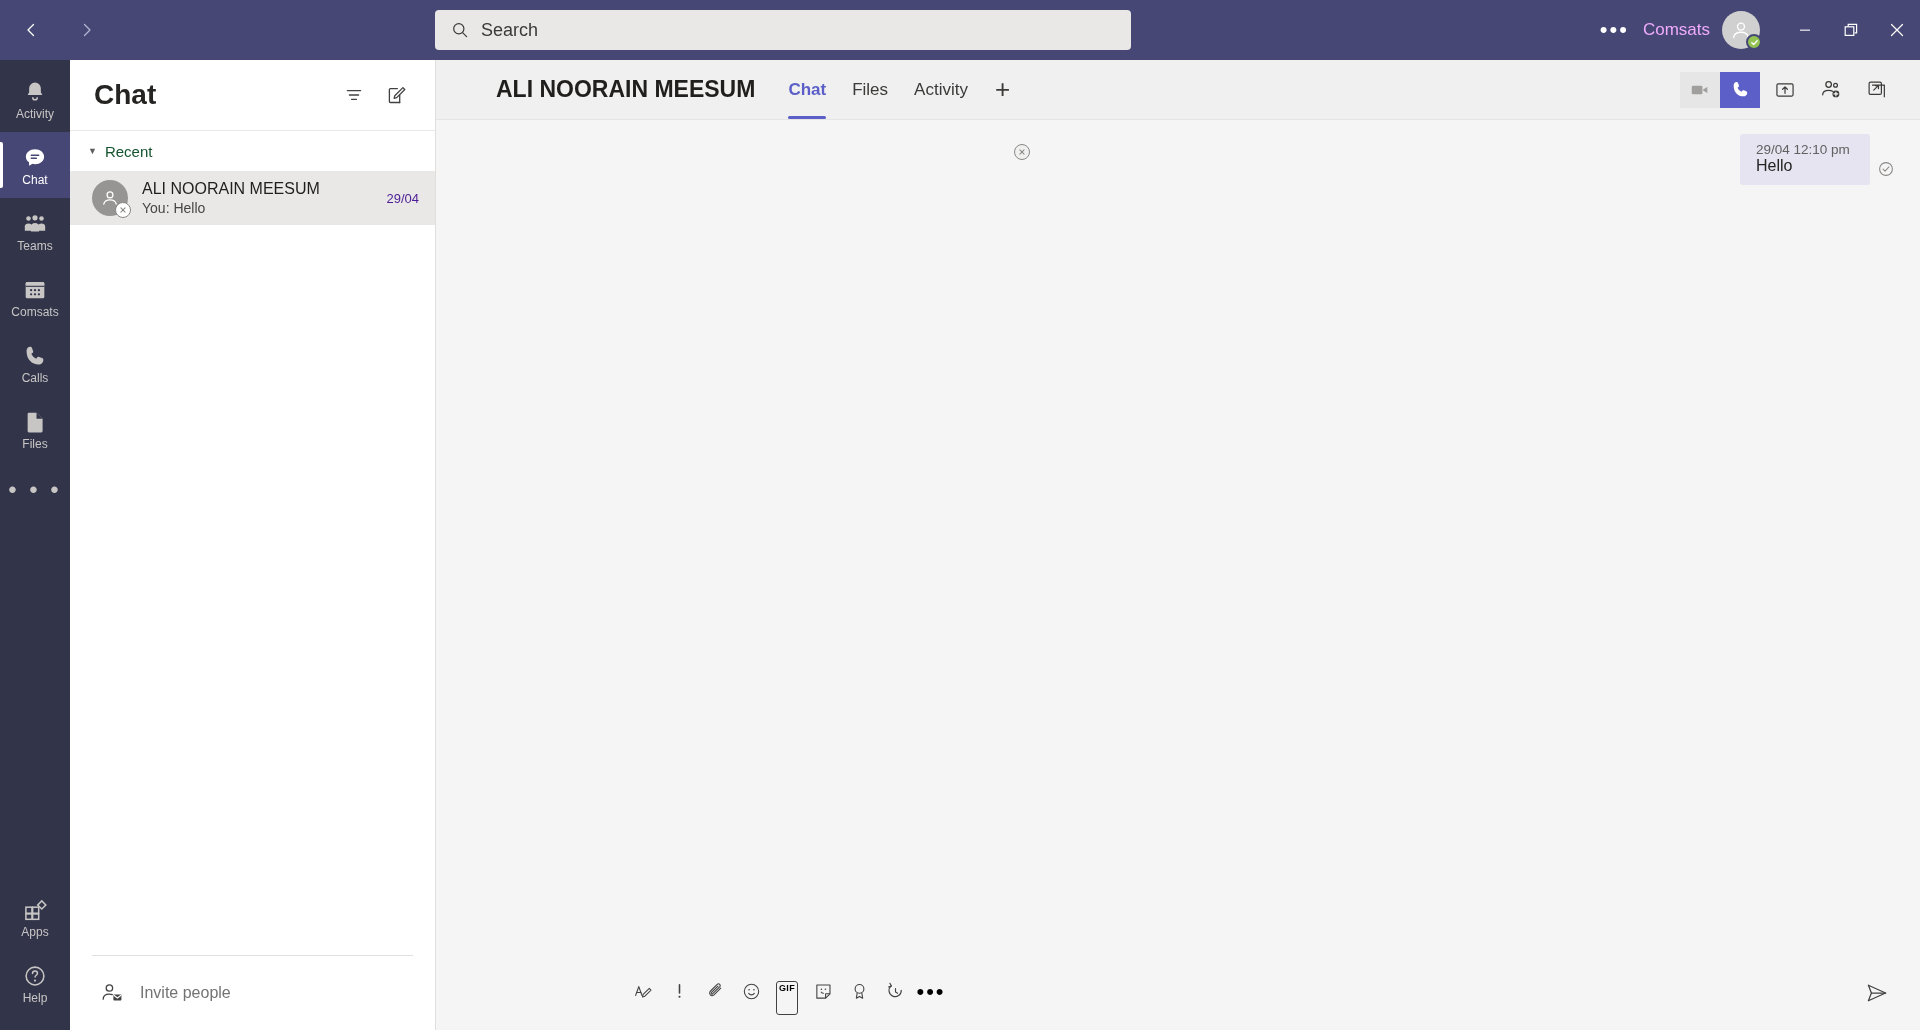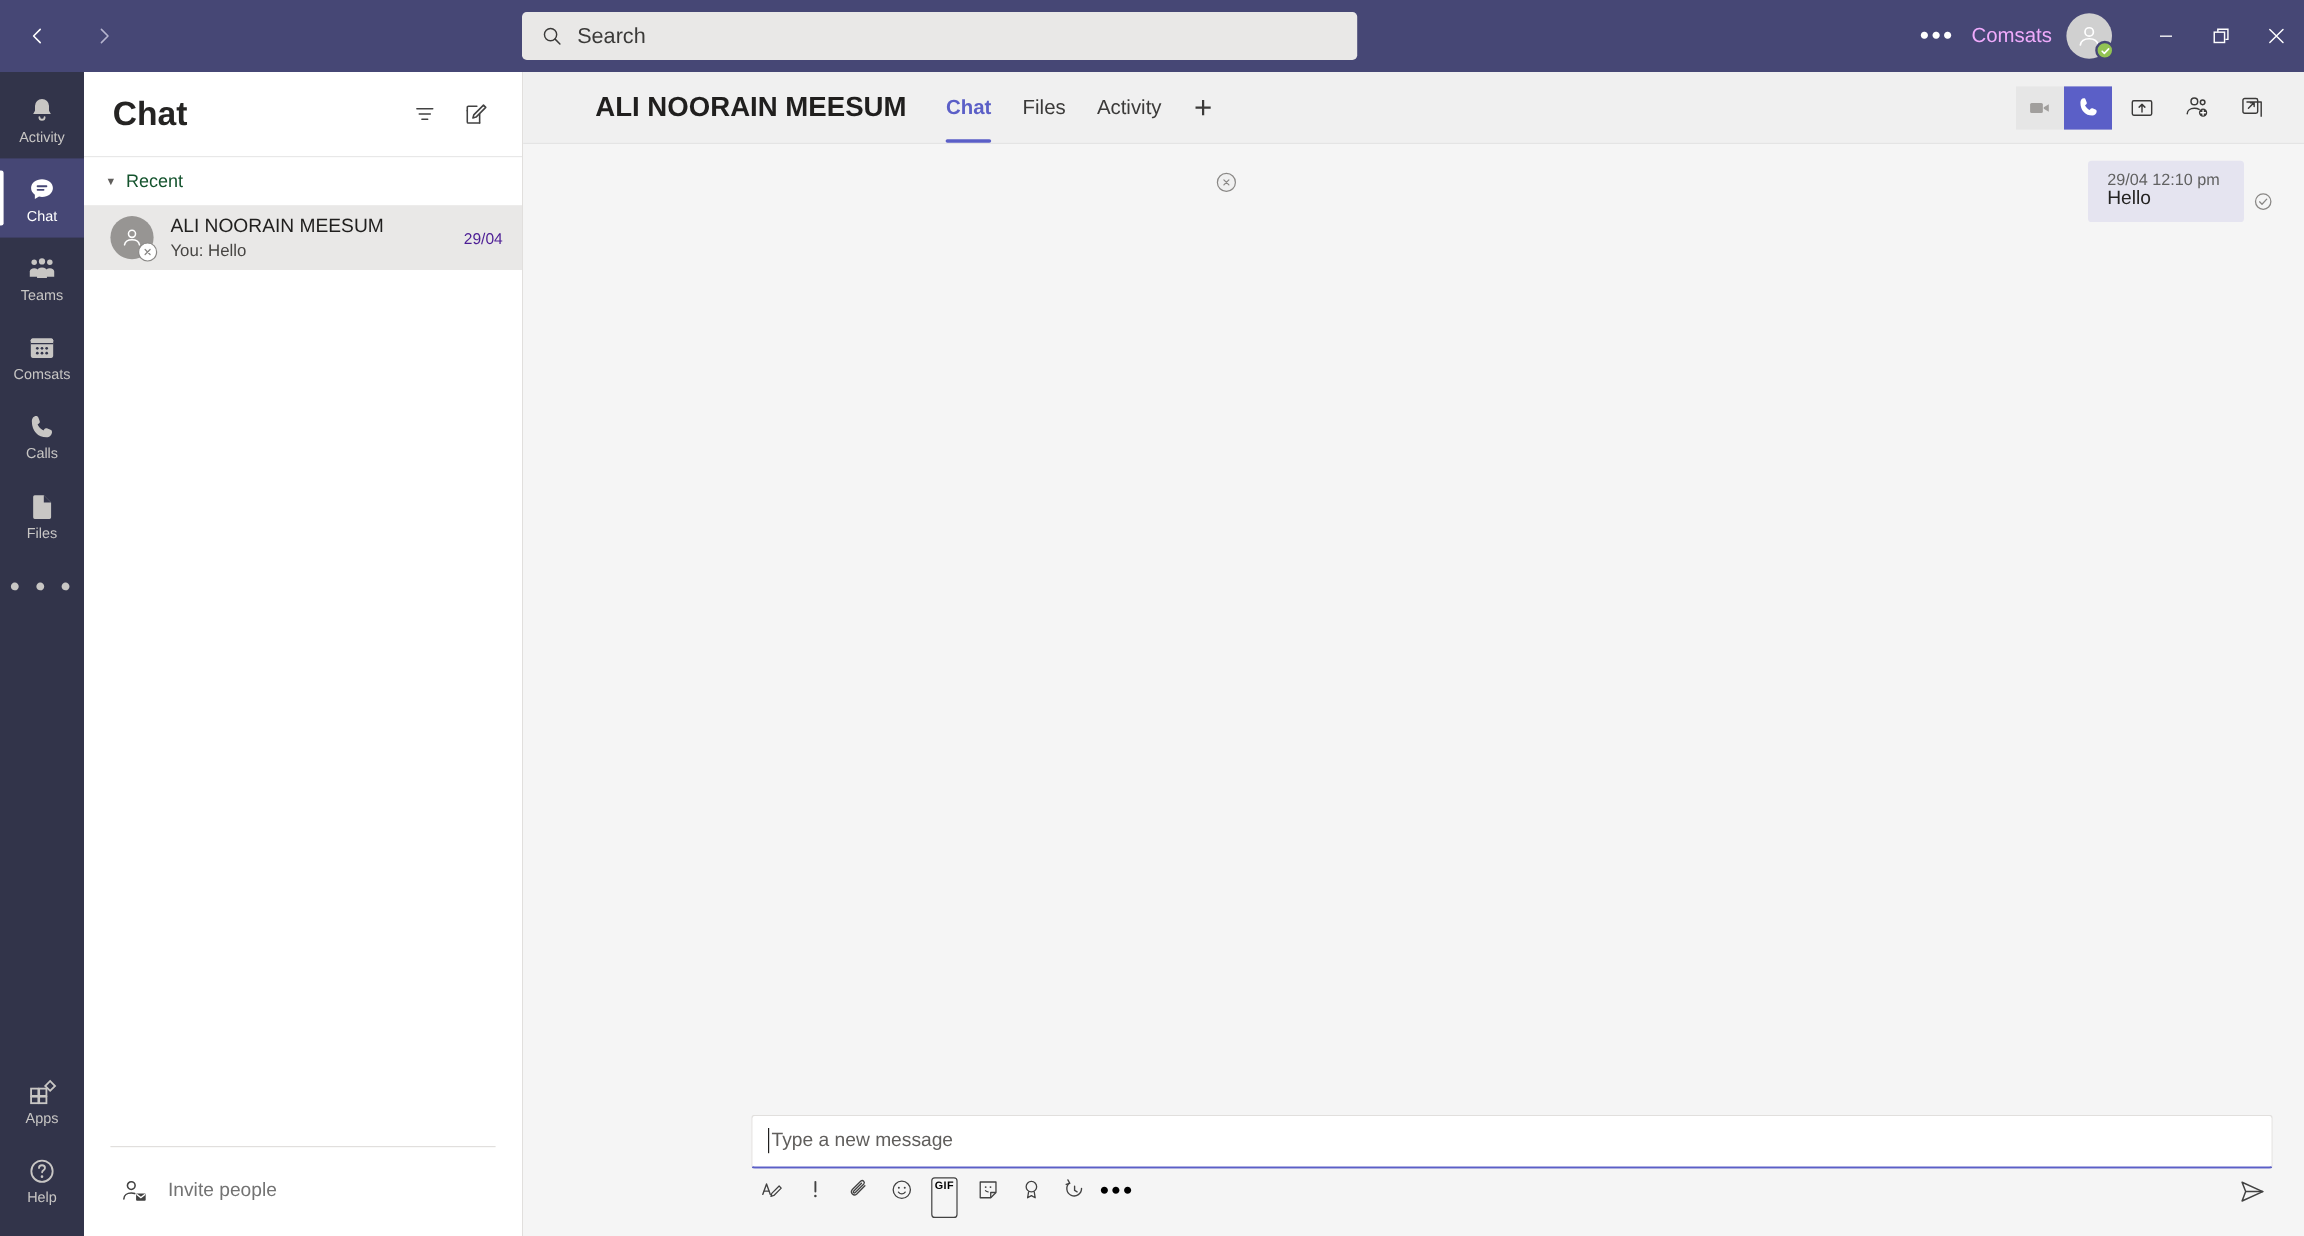--- a/index.html
+++ b/index.html
@@ -490,23 +490,20 @@
         <div class="msg-status">
           <svg width="16" height="16" viewBox="0 0 18 18" fill="none">
             <circle cx="9" cy="9" r="7.2" stroke="#8a8886" stroke-width="1.2"></circle>
             <path d="M5.6 9.2l2.3 2.3 4.4-4.8" stroke="#8a8886" stroke-width="1.2" stroke-linecap="round" stroke-linejoin="round"></path>
           </svg>
         </div>
       </div>
     </div>
 
     <div class="composer-wrap">
-      <div class="composer">
-        <span class="composer-ph">Type a new message</span>
-      </div>
       <div class="composer-tools">
         <div class="tool">
           <svg width="21" height="21" viewBox="0 0 24 24" fill="none">
             <path d="M3 16.4L6.6 6.4l3.6 10" stroke="#424242" stroke-width="1.3" stroke-linecap="round" stroke-linejoin="round"></path>
             <path d="M4.4 13.2h4.6" stroke="#424242" stroke-width="1.3" stroke-linecap="round"></path>
             <path d="M13.6 17.4l7-7-2-2-7 7-.8 2.8 2.8-.8z" stroke="#424242" stroke-width="1.2" stroke-linejoin="round"></path>
           </svg>
         </div>
         <div class="tool">
           <svg width="21" height="21" viewBox="0 0 24 24" fill="none">

